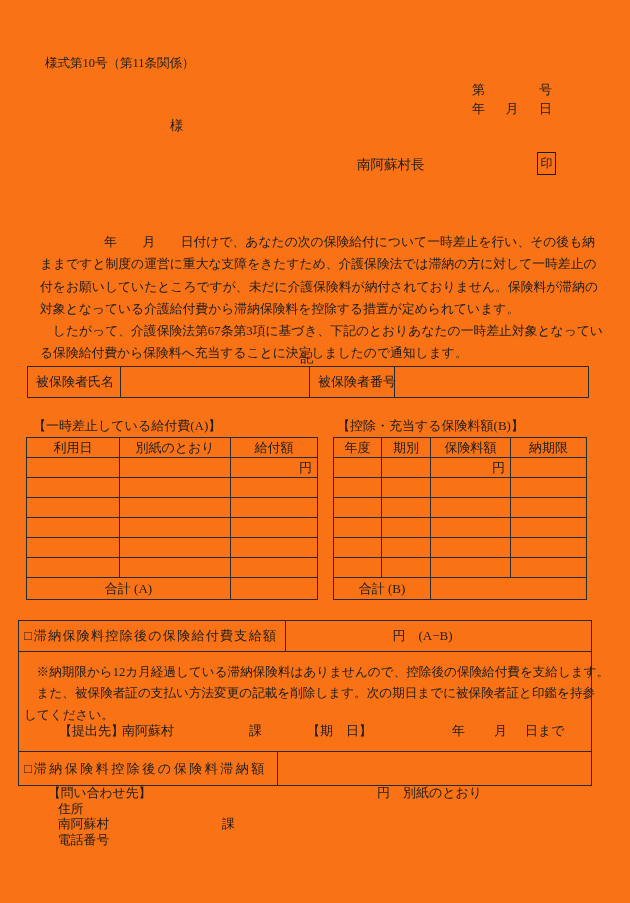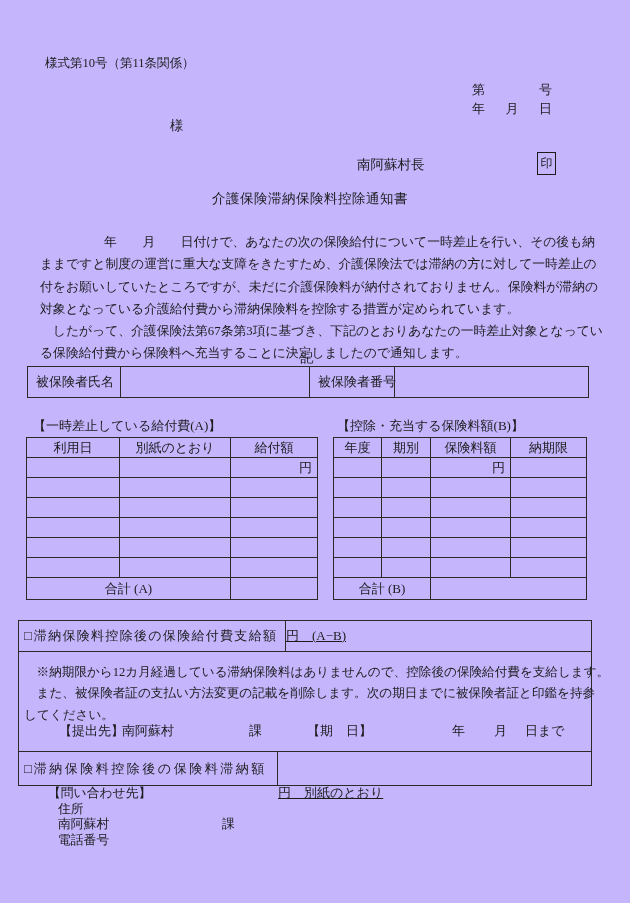--- a/index.html
+++ b/index.html
@@ -1,17 +1,17 @@
 <!DOCTYPE html>
 <html><head>
 <meta charset="utf-8">
 <style>
   html,body{margin:0;padding:0;background:#e8e8e8;}
   .page{
-    position:relative;width:630px;height:903px;background:#c4b5fd;
+    position:relative;width:630px;height:903px;background:#f97316;
     font-family:"Liberation Serif","DejaVu Serif",serif;color:#1c1c1c;
     overflow:hidden;margin:0 auto;
   }
   .abs{position:absolute;white-space:nowrap;}
   .form-no{left:45px;top:55px;font-size:12.5px;}
   .doc-no{left:472px;top:81px;width:80px;display:flex;justify-content:space-between;font-size:13px;}
   .date-line{left:472px;top:100px;width:80px;display:flex;justify-content:space-between;font-size:13px;}
   .addressee{left:170px;top:117px;font-size:13.5px;}
   .issuer{left:357px;top:156px;font-size:13.5px;}
   .seal{left:537px;top:152px;width:17px;height:21px;border:1px solid #1c1c1c;
@@ -44,21 +44,21 @@
 
   .bottom-box{left:18px;top:620px;width:574px;height:166px;border:1px solid #2a2a2a;box-sizing:border-box;
               display:flex;flex-direction:column;font-size:13px;}
   .bb-row{display:flex;align-items:center;box-sizing:border-box;}
   .bb-row1{height:31px;border-bottom:1px solid #2a2a2a;}
   .bb-note{height:100px;border-bottom:1px solid #2a2a2a;position:relative;}
   .bb-row2{height:33px;}
   .bb-label{display:flex;align-items:center;box-sizing:border-box;padding-left:5px;height:100%;}
   .bb-row1 .bb-label{width:267px;border-right:1px solid #2a2a2a;letter-spacing:1.3px;}
   .bb-row2 .bb-label{width:259px;border-right:1px solid #2a2a2a;letter-spacing:2.5px;}
-  .bb-value{flex:1;text-align:left;box-sizing:border-box;white-space:pre;text-decoration:underline;}
+  .bb-value{flex:1;text-align:center;box-sizing:border-box;white-space:pre;}
   .bb-row1 .bb-value{padding-right:32px;}
   .bb-row2 .bb-value{padding-right:10px;margin-top:48px;}
   .checkbox{margin-right:2px;letter-spacing:0;}
   .note-lines{padding:10px 0 0 5px;font-size:12.6px;line-height:21.5px;}
   .note-lines div{white-space:pre;}
   .submit-row{position:absolute;left:1px;top:70px;width:100%;height:20px;}
   .submit-row span{position:absolute;white-space:pre;font-size:13px;}
   .sr-submit{left:39px;}
   .sr-office{left:102px;}
   .sr-section{left:229px;}
@@ -88,21 +88,20 @@
     <span>月</span>
     <span>日</span>
   </div>
 
   <div class="abs addressee">様</div>
 
   <div class="abs issuer">南阿蘇村長</div>
 
   <div class="abs seal">印</div>
 
-  <div class="abs doc-title">介護保険滞納保険料控除通知書</div>
 
   <div class="abs body-text">
     <div>　　　　　年　　月　　日付けで、あなたの次の保険給付について一時差止を行い、その後も納</div>
     <div>ままですと制度の運営に重大な支障をきたすため、介護保険法では滞納の方に対して一時差止の</div>
     <div>付をお願いしていたところですが、未だに介護保険料が納付されておりません。保険料が滞納の</div>
     <div>対象となっている介護給付費から滞納保険料を控除する措置が定められています。</div>
     <div>　したがって、介護保険法第67条第3項に基づき、下記のとおりあなたの一時差止対象となってい</div>
     <div>る保険給付費から保険料へ充当することに決定しましたので通知します。</div>
   </div>
 

